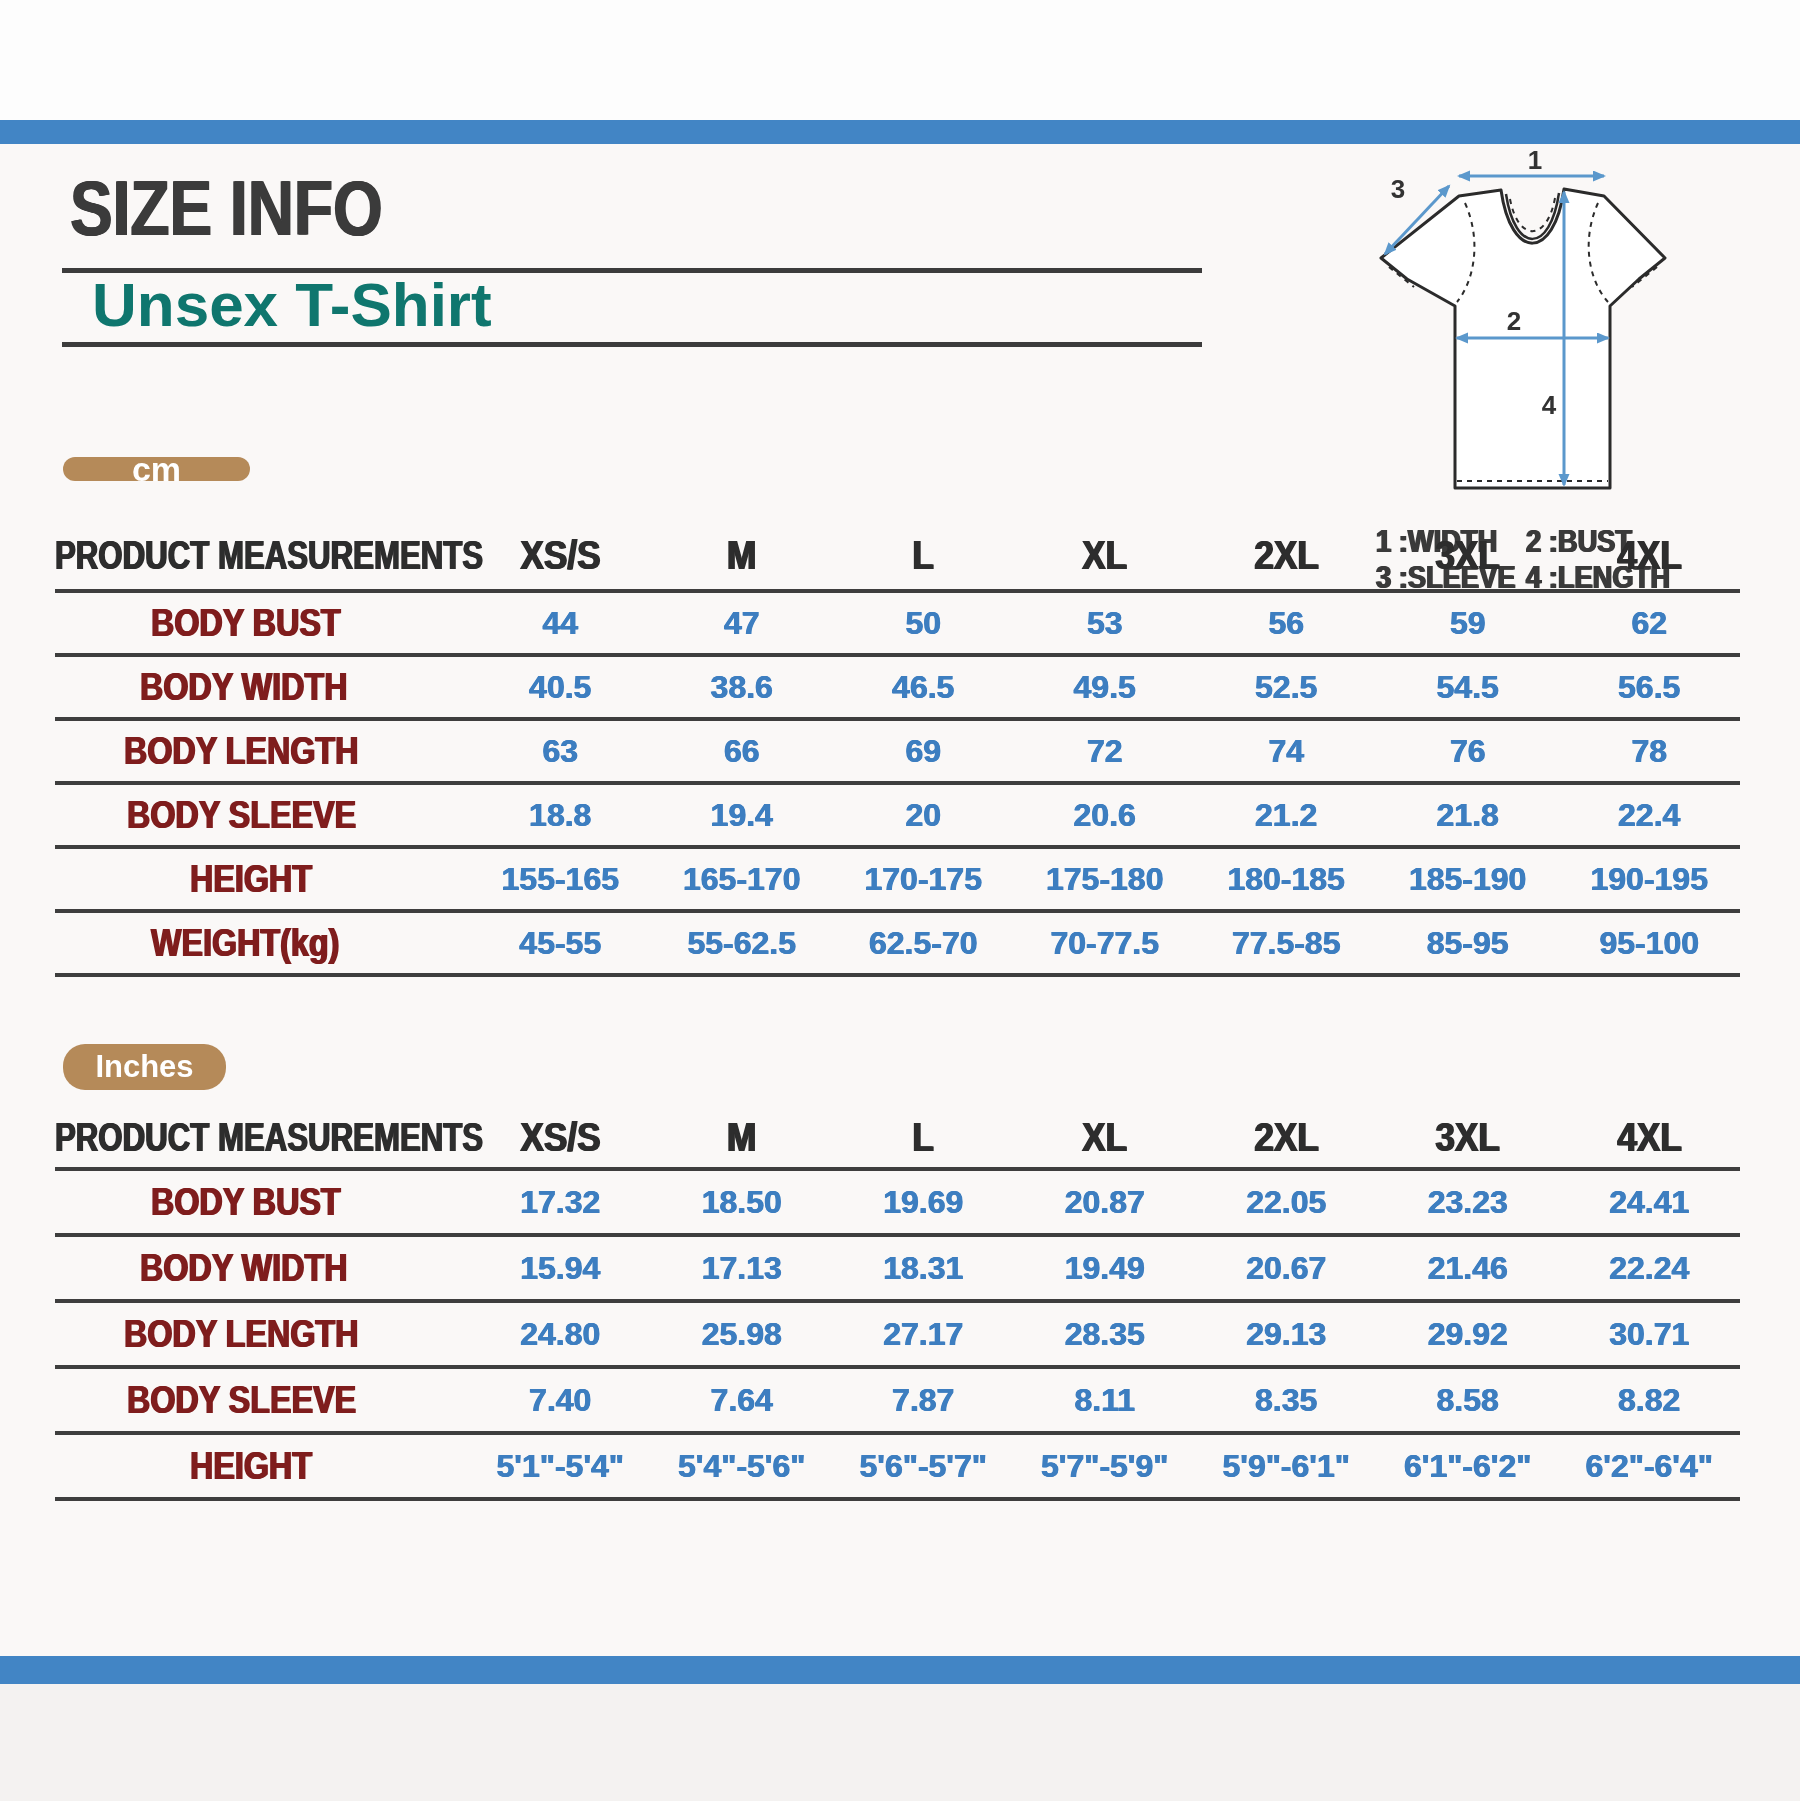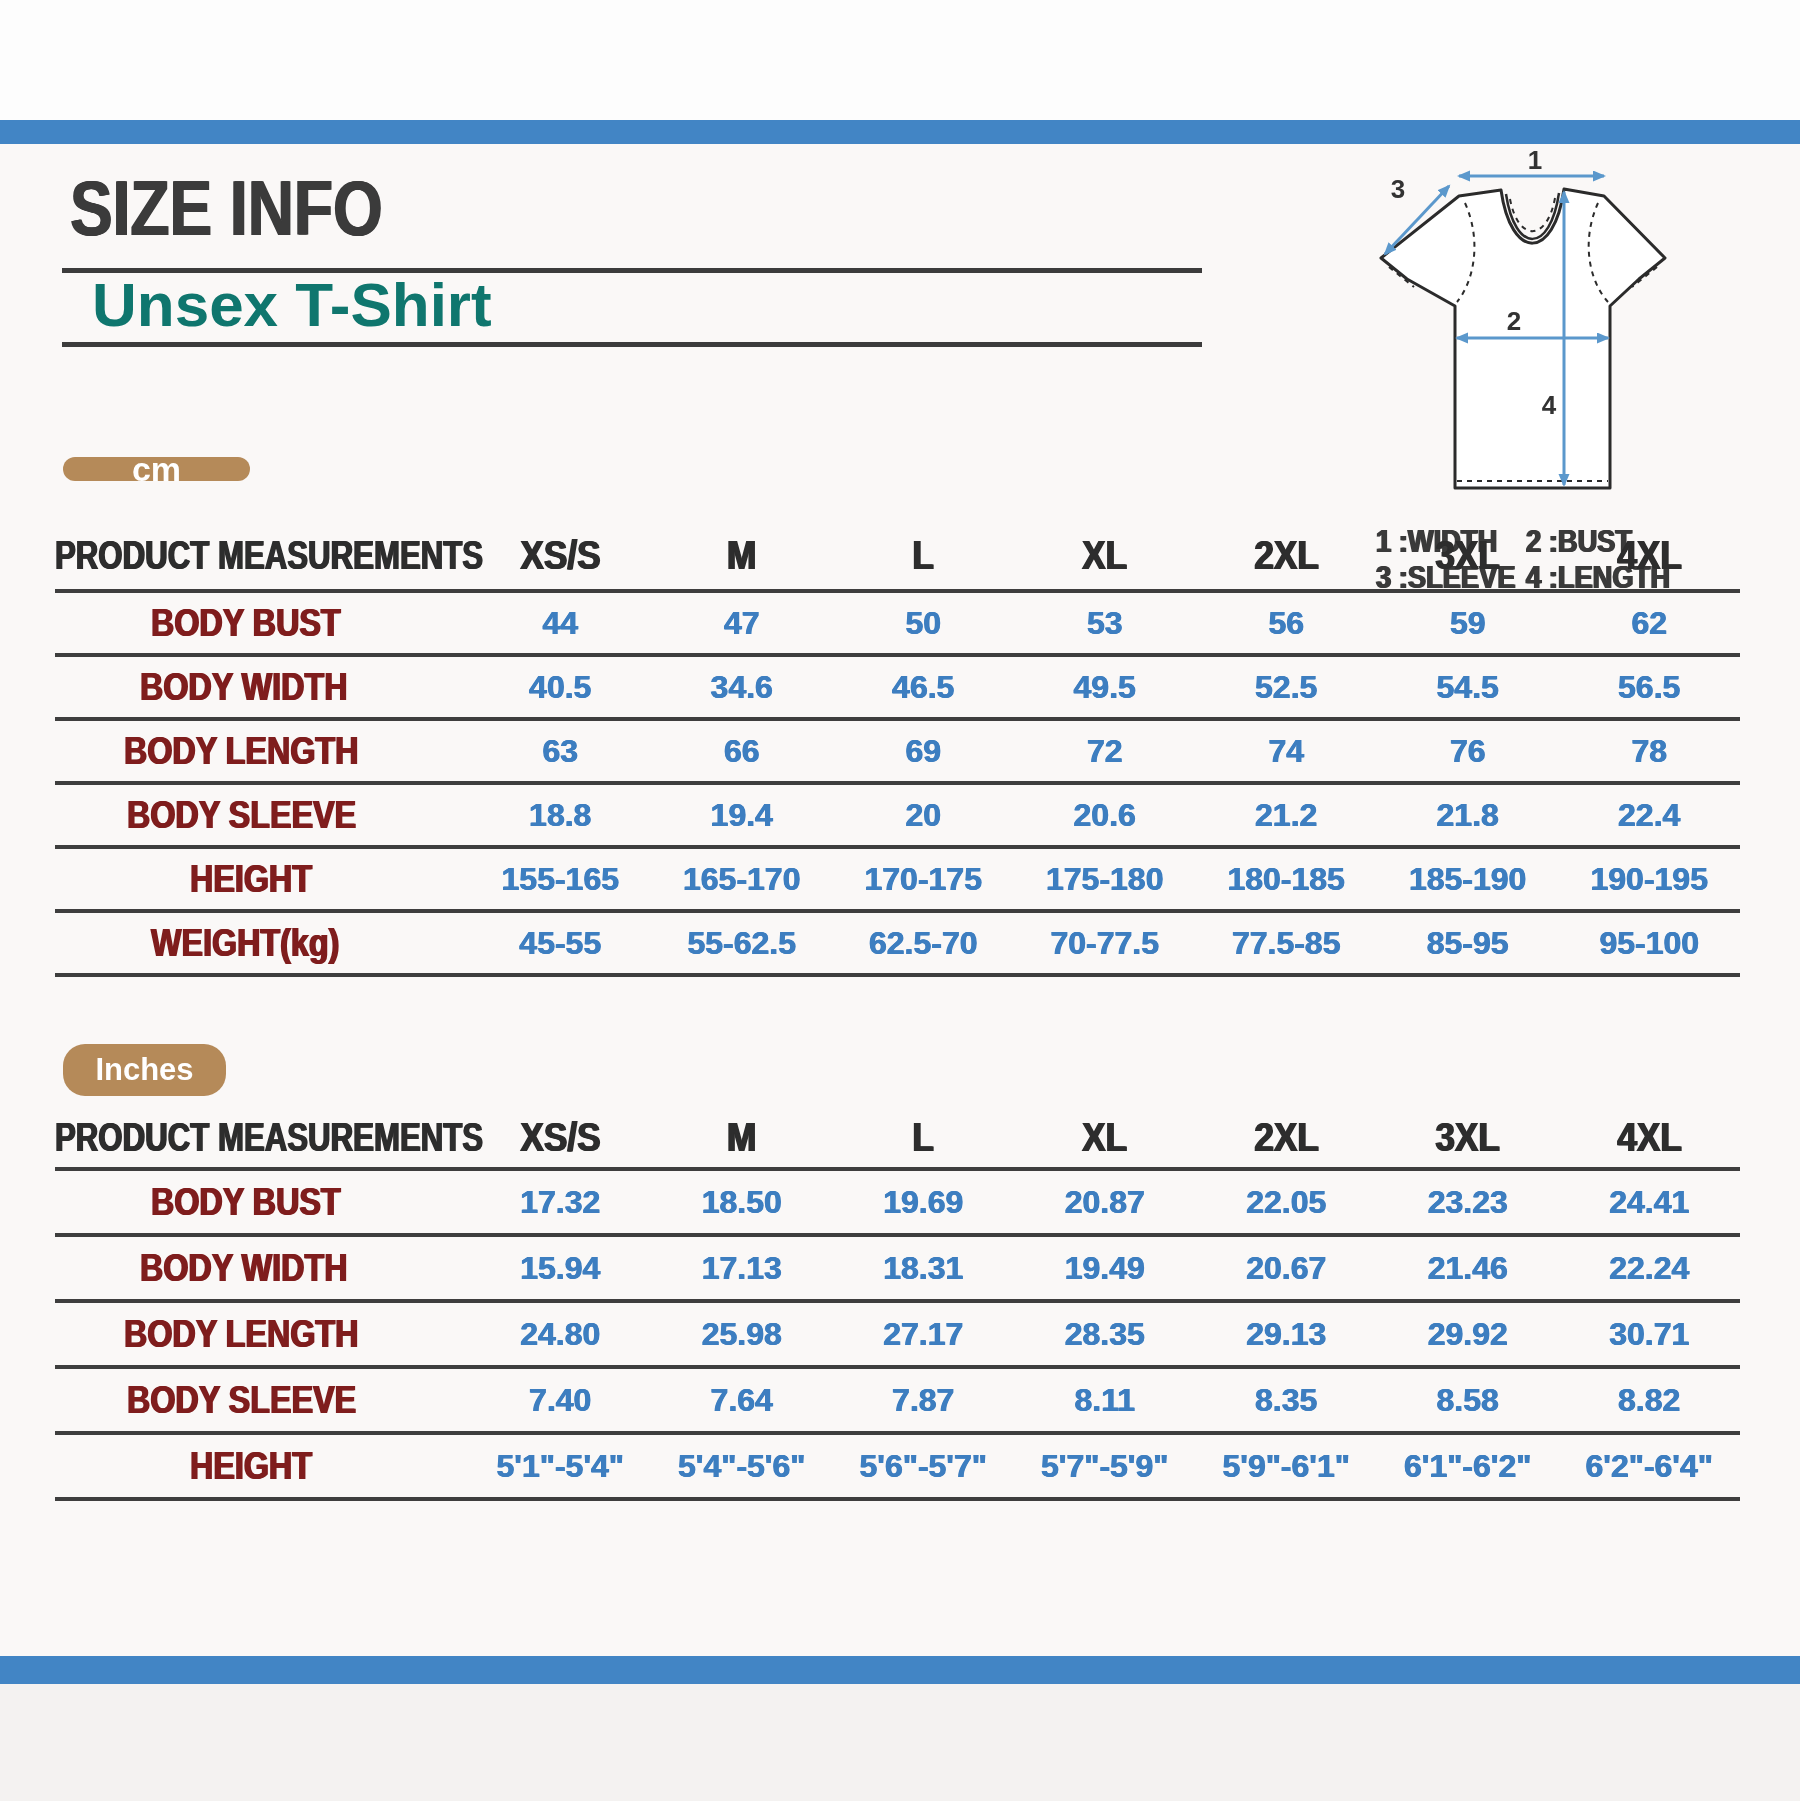--- a/index.html
+++ b/index.html
@@ -24,21 +24,21 @@
 
   .tshirt{position:absolute;left:1358px;top:146px;}
   .legend{position:absolute;left:1376px;top:524px;display:grid;
           grid-template-columns:150px auto;row-gap:0;
           font-size:31px;font-weight:700;color:#3a3a3a;}
   .legend .cond{transform:scaleX(.88);transform-origin:left center;}
 
   .badge{position:absolute;background:#b58a59;color:#ffffff;font-weight:700;
          display:flex;align-items:center;justify-content:center;border-radius:22px;}
   .badge-cm{left:63px;top:457px;width:187px;height:24px;font-size:34px;}
-  .badge-in{left:63px;top:1044px;width:163px;height:52px;font-size:31px;}
+  .badge-in{left:63px;top:1044px;width:163px;height:46px;font-size:31px;}
 
   table.tbl{position:absolute;left:55px;width:1685px;border-collapse:collapse;
             table-layout:fixed;}
   .tbl-cm{top:522px;} .tbl-in{top:1108px;}
   .tbl-cm thead tr{height:69px;} .tbl-cm tbody tr{height:64px;}
   .tbl-in thead tr{height:61px;} .tbl-in tbody tr{height:66px;}
   .tbl th,.tbl td{padding:0;vertical-align:middle;border-bottom:4px solid #3e3e3e;}
   .tbl .lab{text-align:center;}
   .tbl .val{text-align:center;}
   .tbl th{font-size:40px;font-weight:700;color:#2d2d2d;}
@@ -139,21 +139,21 @@
           <td class="val cell-val">47</td>
           <td class="val cell-val">50</td>
           <td class="val cell-val">53</td>
           <td class="val cell-val">56</td>
           <td class="val cell-val">59</td>
           <td class="val cell-val">62</td>
         </tr>
         <tr>
           <td class="lab row-lab"><span>BODY WIDTH</span></td>
           <td class="val cell-val">40.5</td>
-          <td class="val cell-val">34.6</td>
+          <td class="val cell-val">38.6</td>
           <td class="val cell-val">46.5</td>
           <td class="val cell-val">49.5</td>
           <td class="val cell-val">52.5</td>
           <td class="val cell-val">54.5</td>
           <td class="val cell-val">56.5</td>
         </tr>
         <tr>
           <td class="lab row-lab"><span>BODY LENGTH</span></td>
           <td class="val cell-val">63</td>
           <td class="val cell-val">66</td>

